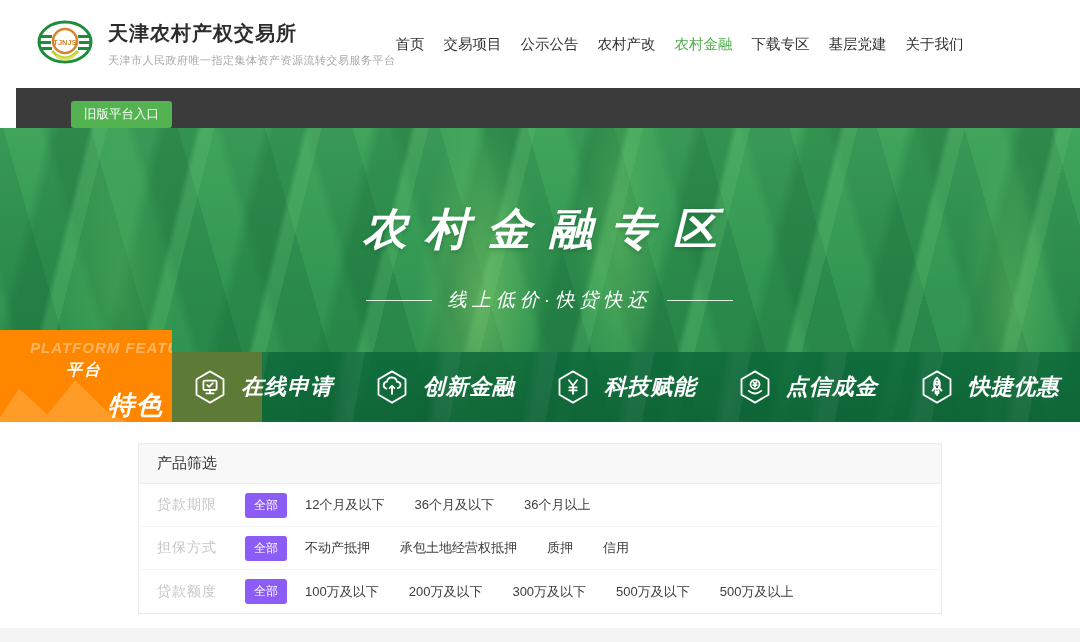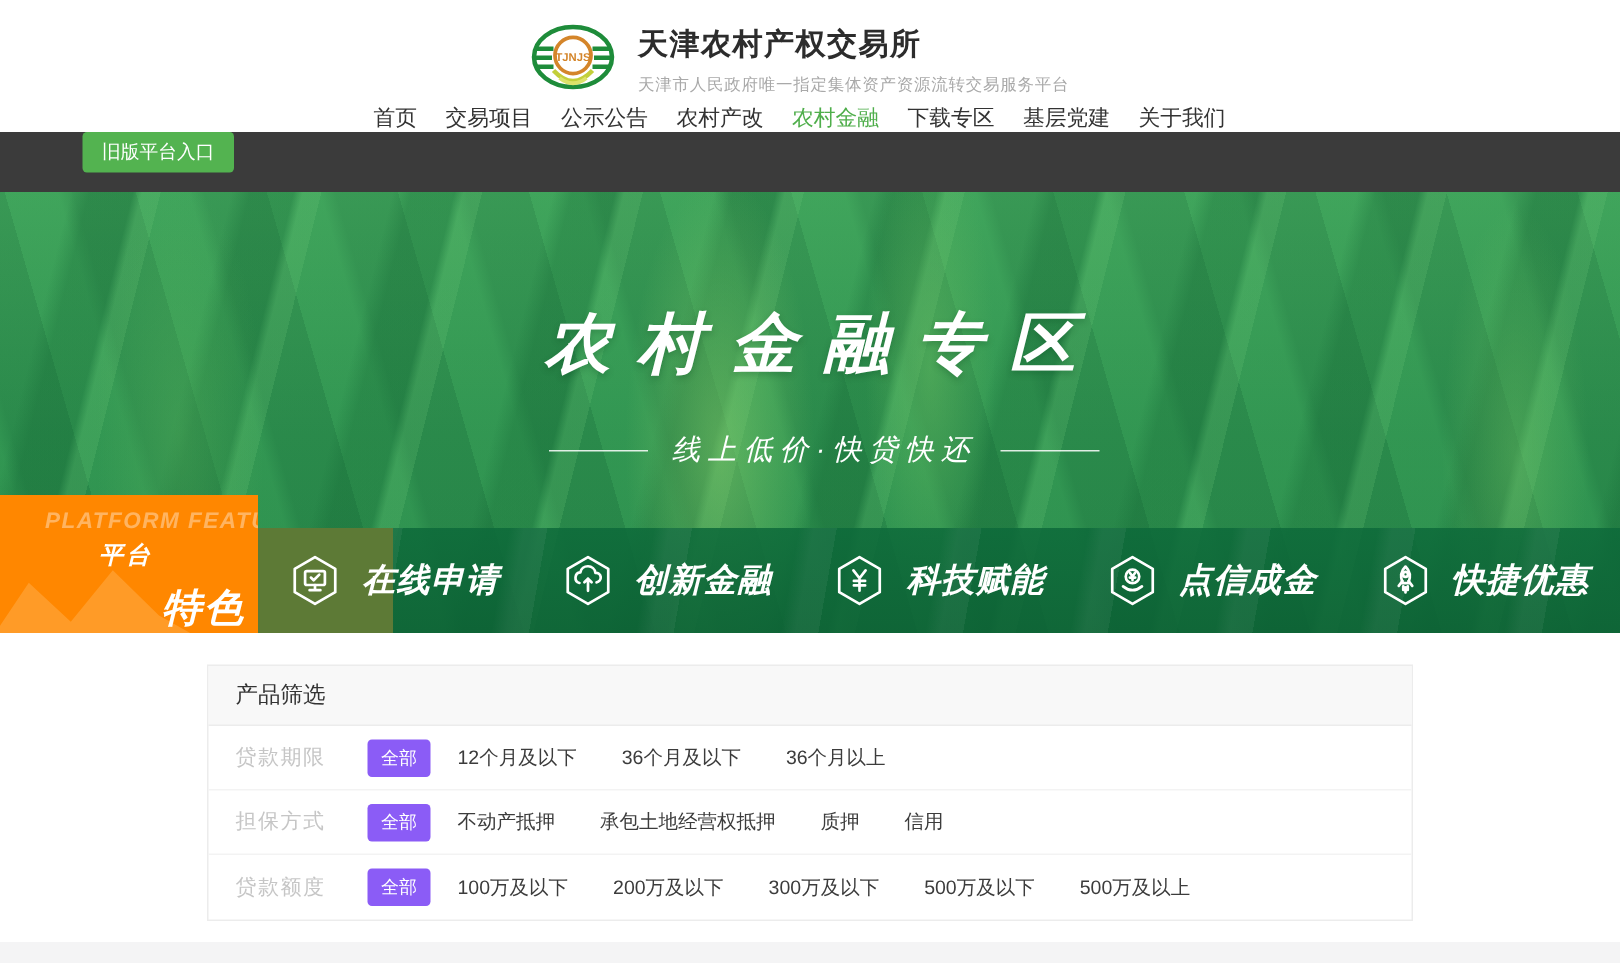--- a/index.html
+++ b/index.html
@@ -5,33 +5,32 @@
   * { margin:0; padding:0; box-sizing:border-box; }
   html,body { width:1080px; height:642px; }
   body {
     font-family:"Liberation Sans","DejaVu Sans",sans-serif;
     background:#fff; color:#333; overflow:hidden; position:relative;
   }
 
   
   .header {
     height:88px; background:#fff;
-    display:flex; align-items:center; justify-content:flex-end;
+    display:flex; align-items:center; justify-content:flex-start;
     padding:0 50px 0 36px;
-    flex-direction:column;
   }
   .brand { display:flex; align-items:center; gap:14px; }
   .brand-text .title { font-size:20px; font-weight:bold; color:#2c2c2c; letter-spacing:1px; }
   .brand-text .subtitle { font-size:11px; color:#a9a9a9; margin-top:6px; letter-spacing:.5px; }
   .nav { display:flex; gap:19px; }
   .nav-item { font-size:14.5px; color:#333; cursor:pointer; white-space:nowrap; }
   .nav-item.active { color:#4fae4b; }
 
   
-  .topbar { height:40px; background:#3b3b3b; display:flex; align-items:flex-start; padding-left:55px; }
+  .topbar { height:40px; background:#3b3b3b; display:flex; align-items:flex-end; padding-left:55px;margin-left:16px; }
   .old-btn {
     background:#53b350; color:#fff; font-size:12.5px; border:none;
     padding:5px 13px; border-radius:3px; cursor:pointer;
   }
 
   
   .hero { position:relative; height:294px; overflow:hidden;font-style:italic; }
   .hero-bg {
     position:absolute; inset:0;
     background:

